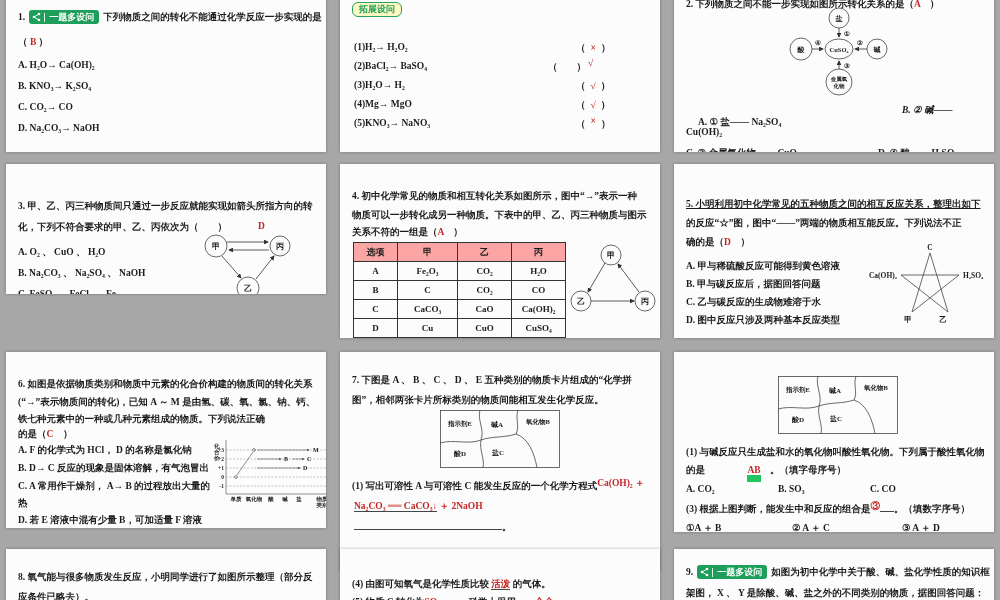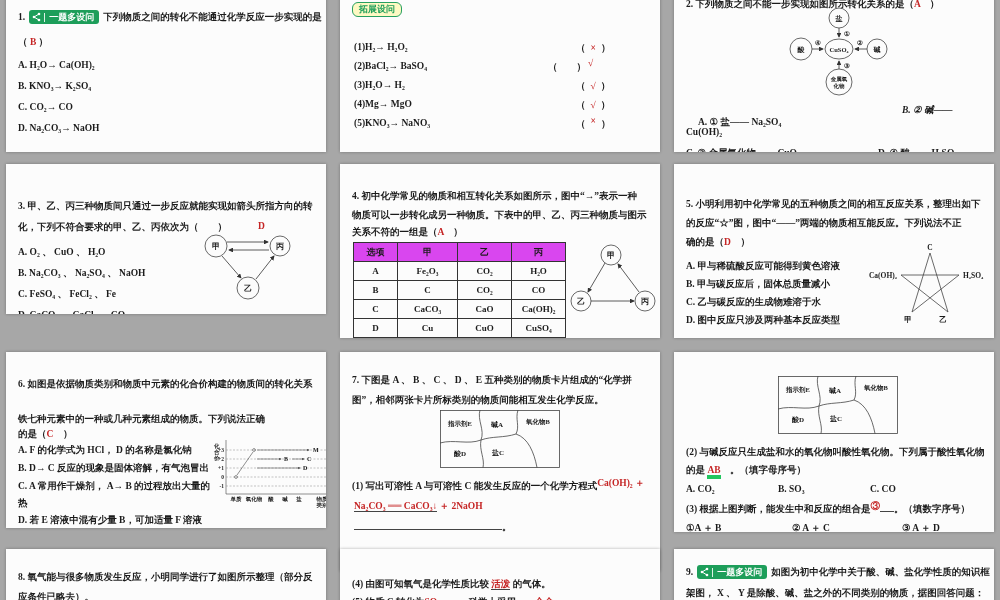--- a/index.html
+++ b/index.html
@@ -3,33 +3,33 @@
 <meta charset="utf-8">
 <style>
   html,body{margin:0;padding:0;background:#888;}
   #stage{position:relative;width:1000px;height:600px;background:#a7a7a7;overflow:hidden;
          font-family:"Liberation Serif","DejaVu Serif",serif;}
   .card{position:absolute;width:320px;background:#fcfcfc;overflow:hidden;
         box-shadow:0 0 3px rgba(0,0,0,.3);}
   .t{position:absolute;white-space:nowrap;font-weight:bold;font-size:9.5px;color:#1b1b1b;}
   .red{color:#c52525;}
   .u{border-bottom:1px solid #444;}
-  .ur{border-bottom:4px solid #22c55e;}
+  .ur{border-bottom:7px solid #22c55e;margin-left:40px;}
   .blank{display:inline-block;height:9px;border-bottom:1px solid #444;}
   .badge{display:inline-flex;align-items:center;height:14px;background:#1d9e5a;border-radius:3px;
          color:#fff;font:bold 9px "Liberation Sans","DejaVu Sans",sans-serif;
          padding:0 5px 0 3px;margin:0 4px;flex:none;}
   .badge .sep{width:1px;height:9px;background:rgba(255,255,255,.85);margin:0 4px 0 3px;}
   .badge2{display:inline-block;height:13px;line-height:13px;border:1px solid #27a060;border-radius:6px;
           color:#1d9e5a;background:#fef9c3;font:bold 9px "Liberation Sans","DejaVu Sans",sans-serif;padding:0 6px;text-align:right;}
   .row{display:flex;align-items:center;}
   table.ch{border-collapse:collapse;position:absolute;font-size:9px;font-weight:bold;
            text-align:center;color:#1b1b1b;table-layout:fixed;}
   table.ch th,table.ch td{border:1px solid #333;height:18px;padding:0;}
-  table.ch th{background:#d946ef;}
+  table.ch th{background:#fca5a5;}
   svg text{font-family:"Liberation Serif","DejaVu Serif",serif;font-weight:bold;fill:#1b1b1b;}
   svg .shape{fill:none;stroke:#444;stroke-width:.8;}
   svg .dash{stroke:#888;stroke-width:.5;stroke-dasharray:2,1.5;fill:none;}
 </style>
 </head>
 <body>
 
 <div id="stage">
 
   <section class="card" style="left:6px;top:-40px;height:192px;">
@@ -110,21 +110,21 @@
       <text x="70" y="62" font-size="6.5">③</text>
       <text x="41" y="39" font-size="6.5">④</text>
     </svg>
     <div class="t" style="left:24px;top:144px;margin-top:12px;">A. ① 盐—— Na₂SO₄</div>
     <div class="t" style="left:228px;top:144px;font-style:italic;">B. ② 碱——</div>
     <div class="t" style="left:12px;top:167px;">Cu(OH)₂</div>
     <div class="t" style="left:12px;top:187px;">C. ③ 金属氧化物—— CuO</div>
     <div class="t" style="left:204px;top:187px;">D. ④ 酸—— H₂SO₄</div>
   </section>
 
-  <section class="card" style="left:6px;top:164px;height:150px;">
+  <section class="card" style="left:6px;top:164px;height:130px;">
     <div class="t" style="left:12px;top:36px;">3. 甲、乙、丙三种物质间只通过一步反应就能实现如箭头所指方向的转</div>
     <div class="t" style="left:12px;top:57px;">化，下列不符合要求的甲、乙、丙依次为（　　）</div>
     <div class="t red" style="left:252px;top:57px;">D</div>
     <div class="t" style="left:12px;top:82px;">A. O₂ 、 CuO 、 H₂O</div>
     <div class="t" style="left:12px;top:103px;">B. Na₂CO₃ 、 Na₂SO₄ 、 NaOH</div>
     <div class="t" style="left:12px;top:124px;">C. FeSO₄ 、 FeCl₂ 、 Fe</div>
     <div class="t" style="left:12px;top:145px;">D. CaCO₃ 、 CaCl₂ 、 CO₂</div>
     <svg style="position:absolute;left:188px;top:62px;" width="124" height="78" viewBox="0 0 124 78">
       <defs>
           <marker id="a4" markerWidth="6" markerHeight="6" refX="5" refY="3" orient="auto">
@@ -202,47 +202,48 @@
       <line x1="35" y1="25" x2="18" y2="54" stroke="#333" stroke-width=".8" marker-end="url(#a5)"></line>
       <line x1="21" y1="63" x2="64" y2="63" stroke="#333" stroke-width=".8" marker-end="url(#a5)"></line>
       <line x1="69" y1="54" x2="48" y2="26" stroke="#333" stroke-width=".8" marker-end="url(#a5)"></line>
       <text x="41" y="20" font-size="8" text-anchor="middle">甲</text>
       <text x="11" y="66" font-size="8" text-anchor="middle">乙</text>
       <text x="75" y="66" font-size="8" text-anchor="middle">丙</text>
     </svg>
   </section>
 
   <section class="card" style="left:674px;top:164px;height:174px;">
-    <div class="t" style="left:12px;top:34px;">5. 小明利用初中化学常见的五种物质之间的相互反应关系，整理出如下</div>
+    <div class="t" style="left:12px;top:34px;text-decoration:underline;">5. 小明利用初中化学常见的五种物质之间的相互反应关系，整理出如下</div>
     <div class="t" style="left:12px;top:53px;">的反应“☆”图，图中“——”两端的物质相互能反应。下列说法不正</div>
     <div class="t" style="left:12px;top:72px;">
       <span>确的是（</span><span class="red">D</span><span>　）</span>
     </div>
     <div class="t" style="left:12px;top:96px;">A. 甲与稀硫酸反应可能得到黄色溶液</div>
-    <div class="t" style="left:12px;top:114px;">B. 甲与碳反应后，固体总质量减小</div>
+    <div class="t" style="left:12px;top:114px;">B. 甲与碳反应后，据图回答问题</div>
     <div class="t" style="left:12px;top:132px;">C. 乙与碳反应的生成物难溶于水</div>
     <div class="t" style="left:12px;top:150px;">D. 图中反应只涉及两种基本反应类型</div>
     <svg style="position:absolute;left:168px;top:78px;" width="150" height="88" viewBox="0 0 150 88">
       <g stroke="#444" stroke-width=".8">
         <line x1="88" y1="11" x2="106" y2="70"></line>
         <line x1="106" y1="70" x2="59" y2="33"></line>
         <line x1="59" y1="33" x2="117" y2="33"></line>
         <line x1="117" y1="33" x2="70" y2="70"></line>
         <line x1="70" y1="70" x2="88" y2="11"></line>
       </g>
       <text x="88" y="8" font-size="7.5" text-anchor="middle">C</text>
       <text x="55" y="36" font-size="7.5" text-anchor="end">Ca(OH)₂</text>
       <text x="121" y="36" font-size="7.5">H₂SO₄</text>
       <text x="66" y="80" font-size="7.5" text-anchor="middle">甲</text>
       <text x="101" y="80" font-size="7.5" text-anchor="middle">乙</text>
     </svg>
   </section>
 
   <section class="card" style="left:6px;top:352px;height:176px;">
     <div class="t" style="left:12px;top:26px;">6. 如图是依据物质类别和物质中元素的化合价构建的物质间的转化关系</div>
+    <div class="t" style="left:12px;top:44px;">(“→”表示物质间的转化)，已知 A ～ M 是由氢、碳、氧、氯、钠、钙、</div>
     <div class="t" style="left:12px;top:61px;">铁七种元素中的一种或几种元素组成的物质。下列说法正确</div>
     <div class="t" style="left:12px;top:76px;">
       <span>的是（</span><span class="red">C</span><span>　）</span>
     </div>
     <div class="t" style="left:12px;top:92px;">A. F 的化学式为 HCl， D 的名称是氯化钠</div>
     <div class="t" style="left:12px;top:110px;">B. D→ C 反应的现象是固体溶解，有气泡冒出</div>
     <div class="t" style="left:12px;top:128px;">C. A 常用作干燥剂， A→ B 的过程放出大量的</div>
     <div class="t" style="left:12px;top:145px;">热</div>
     <div class="t" style="left:12px;top:162px;">D. 若 E 溶液中混有少量 B，可加适量 F 溶液</div>
     <div class="t" style="left:12px;top:176px;">除去</div>
@@ -324,21 +325,21 @@
       <path class="shape" d="M0,33 C14,29 28,35 41,30"></path>
       <path class="shape" d="M41,30 C52,26 64,28 76,24"></path>
       <path class="shape" d="M76,24 C88,28 94,42 97,57.5"></path>
       <path class="shape" d="M41,30 C39,40 45,49 43,57.5"></path>
       <text x="20" y="16" font-size="6.5" text-anchor="middle">指示剂E</text>
       <text x="57" y="17" font-size="7" text-anchor="middle">碱A</text>
       <text x="98" y="14" font-size="6.5" text-anchor="middle">氧化物B</text>
       <text x="20" y="46" font-size="7" text-anchor="middle">酸D</text>
       <text x="58" y="45" font-size="7" text-anchor="middle">盐C</text>
     </svg>
-    <div class="t" style="left:12px;top:94px;">(2) 与碱反应只生成盐和水的氧化物叫酸性氧化物。下列属于酸性氧化物</div>
+    <div class="t" style="left:12px;top:94px;">(1) 与碱反应只生成盐和水的氧化物叫酸性氧化物。下列属于酸性氧化物</div>
     <div class="t" style="left:12px;top:112px;">
       <span>的是 </span><span class="red ur">AB</span><span>　。（填字母序号）</span>
     </div>
     <div class="t" style="left:12px;top:132px;">A. CO₂</div>
     <div class="t" style="left:104px;top:132px;">B. SO₃</div>
     <div class="t" style="left:196px;top:132px;">C. CO</div>
     <div class="t" style="left:12px;top:150px;">
       <span>(3) 根据上图判断，能发生中和反应的组合是</span><span class="red" style="position:relative;top:-3px;">③</span><span class="blank" style="width:14px;"></span><span>。（填数字序号）</span>
     </div>
     <div class="t" style="left:12px;top:170px;">①A ＋ B</div>

